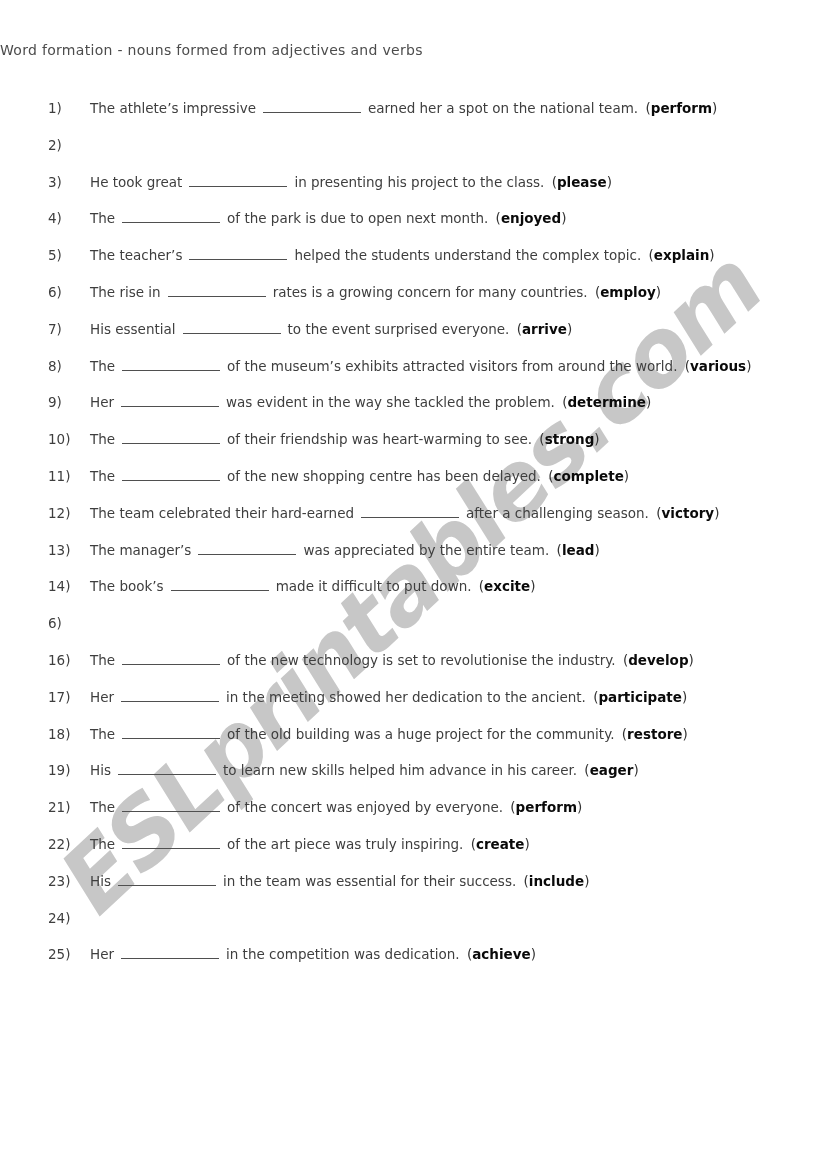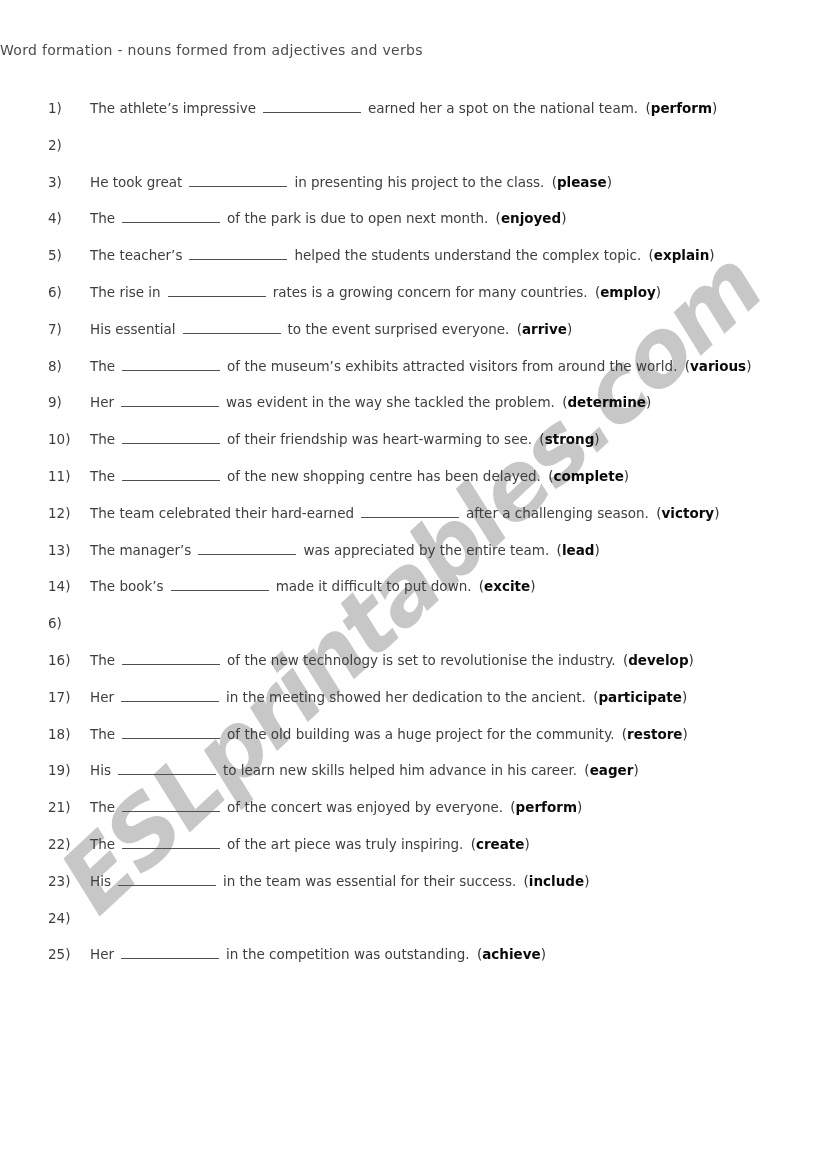--- a/index.html
+++ b/index.html
@@ -198,18 +198,18 @@
     <span class="num">23)</span>
     <span class="sentence"><span class="pre">His</span><span class="blank"></span><span class="post">in the team was essential for their success.</span><span class="answer-hint"> <span class="paren">(</span><span class="answer-word">include</span><span class="paren">)</span></span></span>
   </div>
 
   <div class="item">
     <span class="num">24)</span>
   </div>
 
   <div class="item">
     <span class="num">25)</span>
-    <span class="sentence"><span class="pre">Her</span><span class="blank"></span><span class="post">in the competition was outstanding.</span><span class="answer-hint"> <span class="paren">(</span><span class="answer-word">achieve</span><span class="paren">)</span></span></span>
+    <span class="sentence"><span class="pre">Her</span><span class="blank"></span><span class="post">in the competition was dedication.</span><span class="answer-hint"> <span class="paren">(</span><span class="answer-word">achieve</span><span class="paren">)</span></span></span>
   </div>
 </div>
 
   </div>
 </div>
 
 </body></html>

